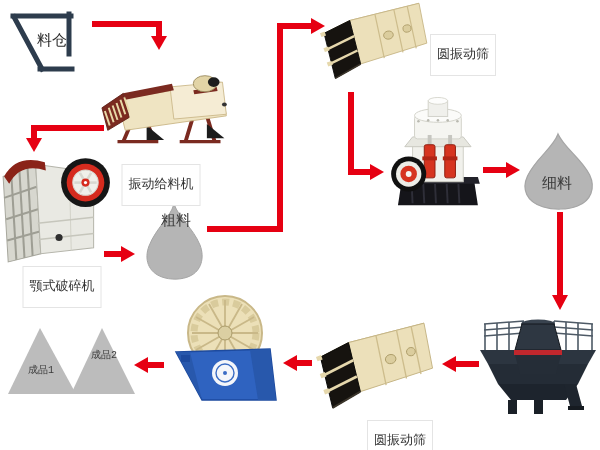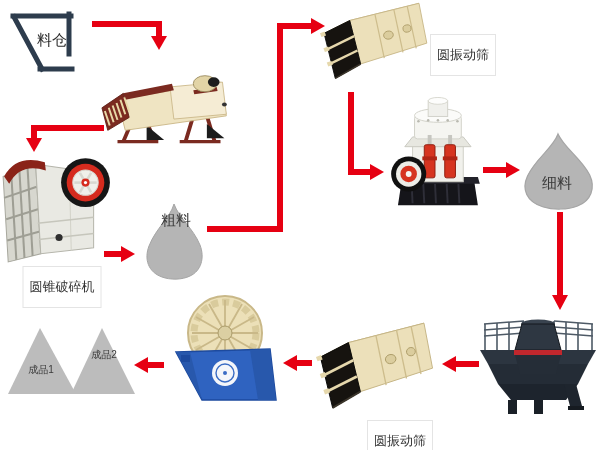--- a/index.html
+++ b/index.html
@@ -1,18 +1,18 @@
 <!DOCTYPE html>
 <html><head>
 <meta charset="utf-8">
 <style>
   html,body{margin:0;padding:0;background:#fff;}
   .canvas{
     position:relative;width:600px;height:450px;background:#ffffff;overflow:hidden;
-    font-family:Liberation Sans, sans-serif;
+    font-family:Liberation Mono, monospace;
   }
   .canvas svg{overflow:visible;display:block;}
   .node-svg{position:absolute;z-index:2;}
   .arrow-layer{position:absolute;left:0;top:0;z-index:1;}
   .lbl{
     position:absolute;transform:translateX(-50%);z-index:5;
     background:#ffffff;border:1px solid #e4e4e4;color:#333333;
     font-size:13px;line-height:1.25;padding:12px 6px;white-space:nowrap;
   }
   .mat-text{
@@ -84,20 +84,21 @@
       <line x1="13" y1="59" x2="18" y2="77"></line>
       <line x1="17" y1="56" x2="22" y2="74"></line>
       <line x1="21" y1="52" x2="26" y2="70"></line>
       <line x1="25" y1="49" x2="30" y2="67"></line>
     </g>
     <polygon points="96,40 120,36 121,41 97,45" fill="#7b2a20"></polygon>
     <ellipse cx="108" cy="32" rx="12" ry="10" fill="#e2d4a6" stroke="#9a8a5c" stroke-width="1"></ellipse>
     <circle cx="117" cy="30" r="6" fill="#1d1d1d"></circle>
     <circle cx="128" cy="58" r="2.5" fill="#333333"></circle>
   </svg>
+  <div class="lbl" style="left:161px;top:164px">振动给料机</div>
 
   <svg class="node-svg" style="left:0px;top:146px" width="112" height="120" viewBox="0 0 110 118">
     <polygon points="3,30 35,18 40,106 8,114" fill="#d7d7cf" stroke="#a8a89e" stroke-width="1"></polygon>
     <g stroke="#9e9e94" stroke-width="2">
       <line x1="11" y1="27" x2="16" y2="112"></line>
       <line x1="19" y1="24" x2="24" y2="110"></line>
       <line x1="27" y1="21" x2="32" y2="108"></line>
       <line x1="4" y1="51" x2="36" y2="40"></line>
       <line x1="6" y1="72" x2="38" y2="62"></line>
       <line x1="7" y1="93" x2="39" y2="84"></line>
@@ -114,21 +115,21 @@
       <circle cx="84" cy="36" r="12.5" fill="#f0f0ea" stroke="#d8d8d0"></circle>
       <g stroke="#d8d8d0" stroke-width="2.5">
         <line x1="73" y1="36" x2="95" y2="36"></line>
         <line x1="78.5" y1="26.5" x2="89.5" y2="45.5"></line>
         <line x1="78.5" y1="45.5" x2="89.5" y2="26.5"></line>
       </g>
       <circle cx="84" cy="36" r="4" fill="#d62b1e"></circle>
       <circle cx="84" cy="36" r="1.6" fill="#ffffff"></circle>
     </g>
   </svg>
-  <div class="lbl" style="left:62px;top:266px">圆锥破碎机</div>
+  <div class="lbl" style="left:62px;top:266px">颚式破碎机</div>
 
   <svg class="node-svg" style="left:142px;top:202px" width="64" height="78" viewBox="0 0 64 78">
     <path d="M32,2 C28,16 14,26 7,44 C2,57 6,70 20,75 C28,78 40,78 48,74 C59,69 63,56 58,43 C51,26 37,16 32,2 Z" fill="#b5b5b5" stroke="#a5a5a5" stroke-width="1"></path>
   </svg>
   <div class="mat-text" style="left:176px;top:211px">粗料</div>
 
   <svg class="node-svg" style="left:320px;top:4px" width="110" height="78" viewBox="0 0 136 96" preserveAspectRatio="none">
     <g transform="rotate(-10 64 48)">
       <polygon points="8,26 42,16 130,10 96,20" fill="#f2e8c8" stroke="#c5b484" stroke-width="1"></polygon>
       <polygon points="42,16 130,10 131,60 46,71" fill="#ece0ba" stroke="#c5b484" stroke-width="1"></polygon>

